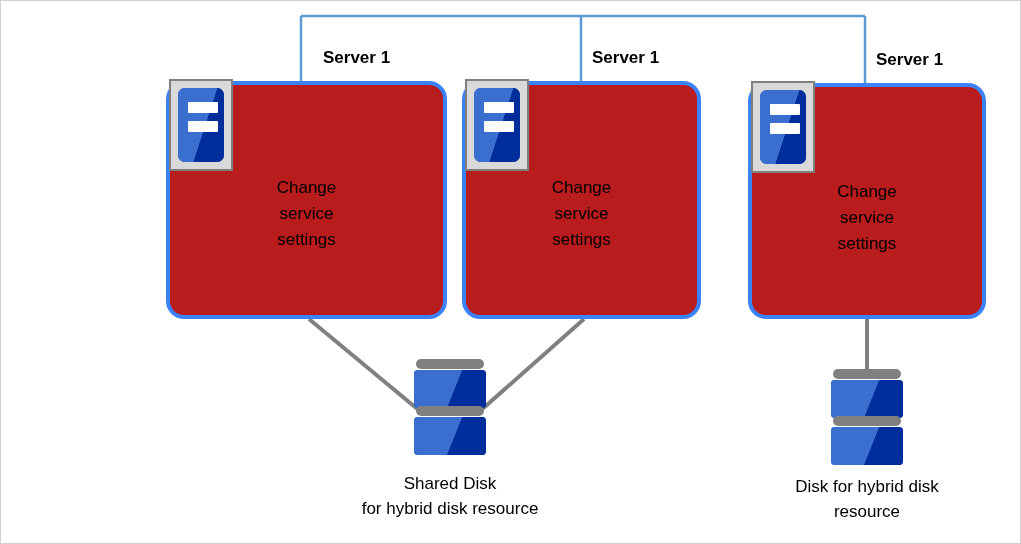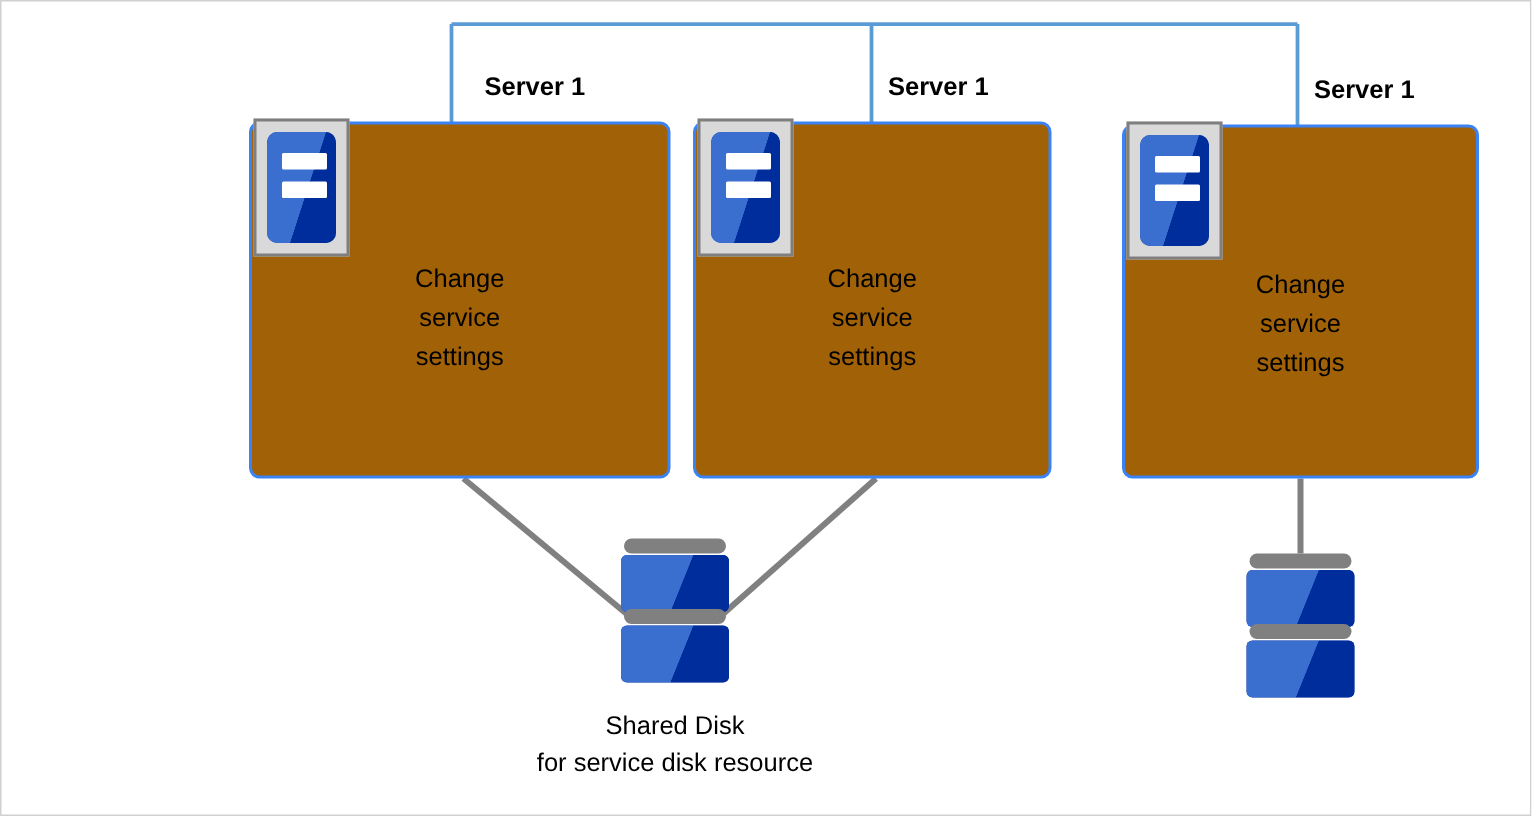--- a/index.html
+++ b/index.html
@@ -27,23 +27,23 @@
     left: 0;
     top: 0;
     width: 1021px;
     height: 544px;
     pointer-events: none;
   }
 
   
   .server-box {
     position: absolute;
-    background: #a16207;
-    border: 2px solid #3b82f6;
-    border-radius: 7px;
+    background: #b91c1c;
+    border: 4px solid #3b82f6;
+    border-radius: 18px;
     box-sizing: border-box;
   }
 
   .box-text {
     position: absolute;
     left: 0;
     right: 0;
     text-align: center;
     font-size: 17px;
     line-height: 26px;
@@ -203,22 +203,24 @@
   </div>
   <div class="server-label" style="left:875px; top:49px;">Server 1</div>
 
   <div class="disk-icon" style="left:413px; top:358px;">
     <div class="cap c1"></div>
     <div class="platter p1"></div>
     <div class="cap c2"></div>
     <div class="platter p2"></div>
   </div>
   <div class="caption" style="left:299px; top:470px; width:300px;">Shared Disk
-for service disk resource</div>
+for hybrid disk resource</div>
 
   <div class="disk-icon" style="left:830px; top:368px;">
     <div class="cap c1"></div>
     <div class="platter p1"></div>
     <div class="cap c2"></div>
     <div class="platter p2"></div>
   </div>
+  <div class="caption" style="left:741px; top:473px; width:250px;">Disk for hybrid disk
+resource</div>
 
 </div>
 
 </body></html>

